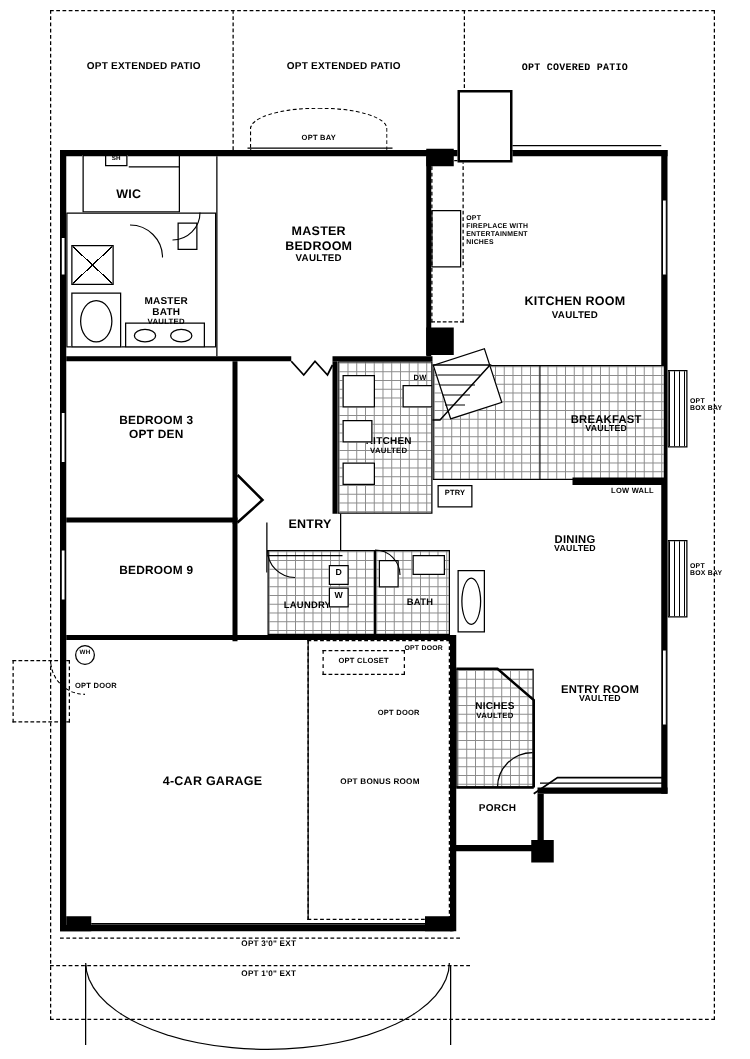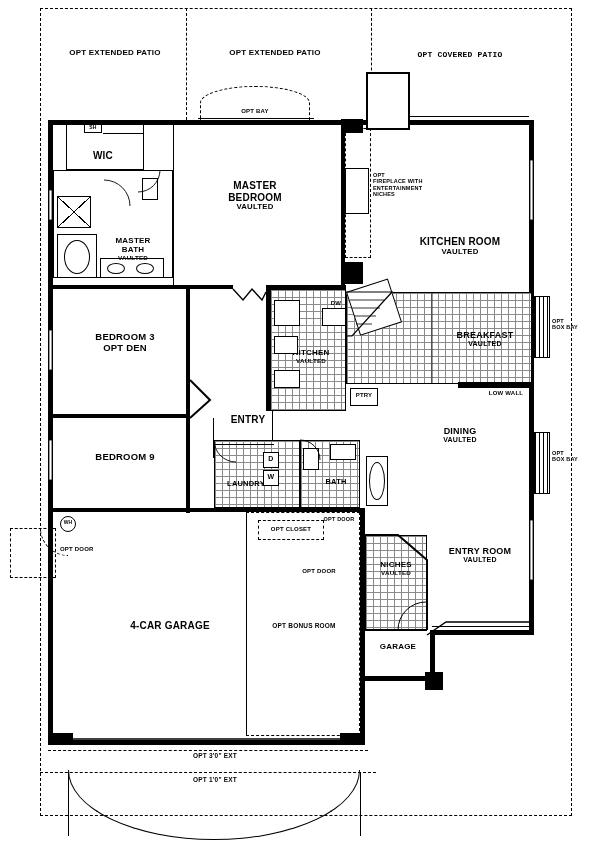--- a/index.html
+++ b/index.html
@@ -250,21 +250,21 @@
   <div class="rectline" style="left:366px; top:456px; width:22px; height:50px;"></div>
   <div class="oval" style="left:369px; top:462px; width:16px; height:38px;"></div>
   <div class="rectline" style="left:303px; top:448px; width:16px; height:22px;"></div>
   <div class="rectline" style="left:330px; top:444px; width:26px; height:16px;"></div>
 
   <div class="lbl" style="left:430px; top:546px; width:100px; font-size:9px;"><span>ENTRY ROOM</span><span class="sub">VAULTED</span></div>
 
   <div class="tile" style="left:365px; top:535px; width:62px; height:95px;"></div>
   <div class="lbl" style="left:368px; top:560px; width:56px; font-size:8px;"><span>NICHES</span><span class="sub">VAULTED</span></div>
 
-  <div class="lbl" style="left:370px; top:642px; width:56px; font-size:8px;"><span>GARAGE</span></div>
+  <div class="lbl" style="left:370px; top:642px; width:56px; font-size:8px;"><span>PORCH</span></div>
   <div class="thinline-h" style="left:432px; top:626px; width:98px;"></div>
 
   <div class="lbl" style="left:100px; top:620px; width:140px; font-size:10px;"><span>4-CAR GARAGE</span></div>
 
   <div class="oval" style="left:60px; top:516px; width:16px; height:16px;"></div>
   <div class="lbl" style="left:60px; top:520px; width:16px; font-size:5px;">WH</div>
 
   <div class="dash" style="left:10px; top:528px; width:46px; height:50px;"></div>
   <div class="lbl" style="left:60px; top:546px; width:46px; font-size:6px; text-align:left;">OPT DOOR</div>
   <div class="arcdoor" style="left:40px; top:528px; width:28px; height:28px; border:1px dashed #000; border-top:none; border-right:none; border-radius:0 0 0 100%;"></div>

